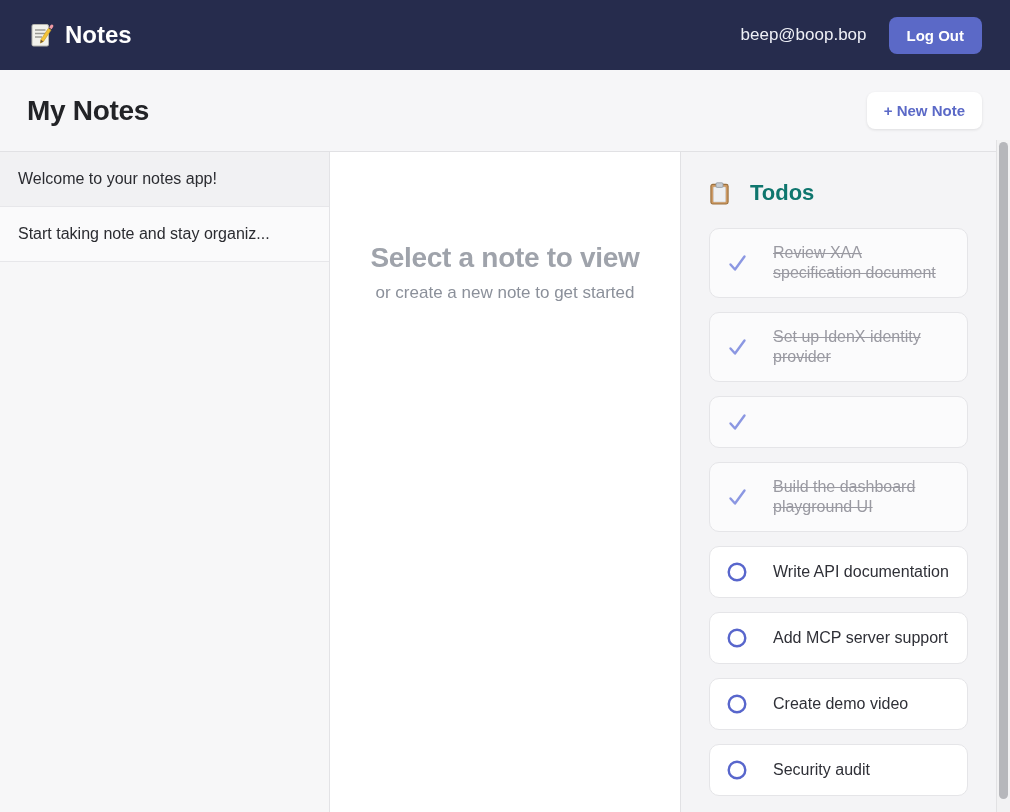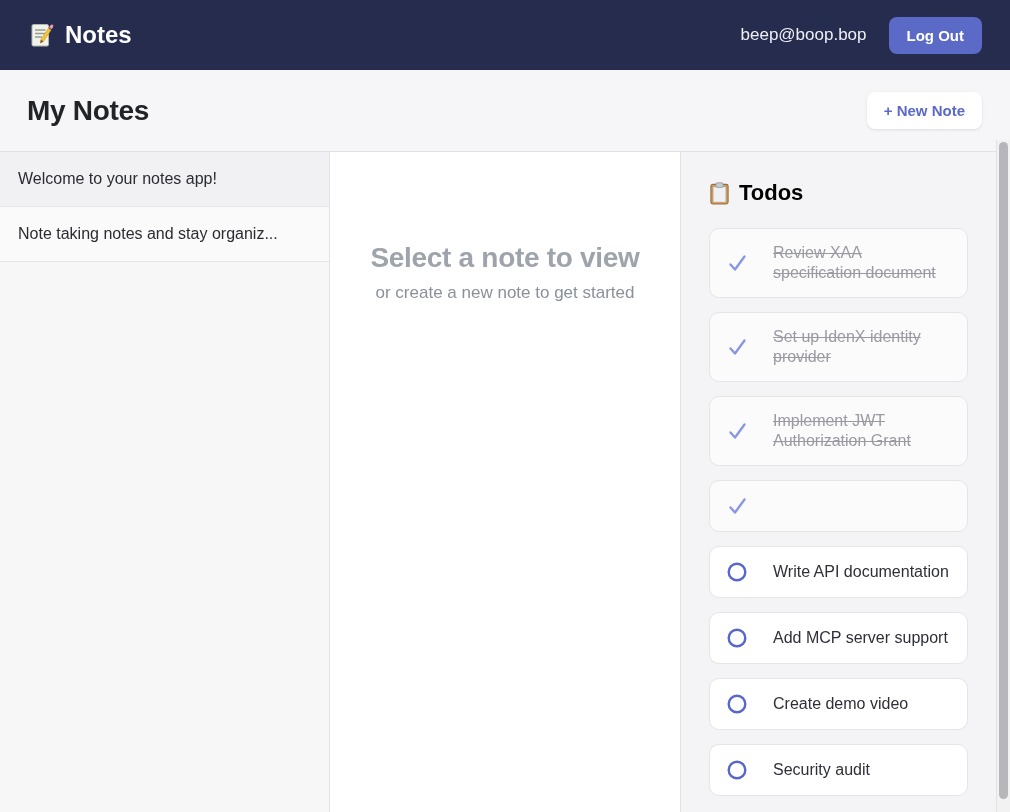--- a/index.html
+++ b/index.html
@@ -82,22 +82,22 @@
   .empty-subtitle { font-size: 17px; color: #8b909a; margin-top: 9px; }
 
   
   .todos-panel {
     width: 330px; flex: 0 0 330px;
     background: #f4f4f6;
     border-left: 1px solid #e1e1e4;
     padding: 28px 42px 0 28px;
   }
   .todos-title {
-    display: flex; align-items: center; gap: 9px;
-    font-size: 22px; font-weight: 700; color: #000000;
+    display: flex; align-items: center; gap: 20px;
+    font-size: 22px; font-weight: 700; color: #0f766e;
     margin: 0 0 22px 0;
   }
   .todo-card {
     background: #ffffff;
     border: 1px solid #e5e5e8;
     border-radius: 10px;
     padding: 14px 16px;
     display: flex; align-items: center; gap: 25px;
     margin-bottom: 14px;
     cursor: pointer;
@@ -147,21 +147,21 @@
 </div>
 
 <div class="content">
 
   <div class="sidebar">
     <div id="note-list">
         <div class="note-item first">
           <span>Welcome to your notes app!</span>
         </div>
         <div class="note-item">
-          <span>Note taking notes and stay organiz...</span>
+          <span>Start taking note and stay organiz...</span>
         </div>
       </div>
   </div>
 
   <div class="main">
     <h2 class="empty-title">Select a note to view</h2>
     <div class="empty-subtitle">or create a new note to get started</div>
   </div>
 
   <div class="todos-panel">
@@ -191,28 +191,28 @@
             </svg>
           </span>
           <span class="todo-text">Set up IdenX identity provider</span>
         </div>
         <div class="todo-card completed">
           <span class="todo-check">
             <svg width="22" height="22" viewBox="0 0 22 22">
               <path d="M4.5 12.5 L9 17.5 L18.5 4.5" fill="none" stroke="#8b97e2" stroke-width="2.4" stroke-linecap="round" stroke-linejoin="round"></path>
             </svg>
           </span>
-          <span class="todo-text">Implement JWT Authorization Grant</span>
-        </div>
-        <div class="todo-card completed">
-          <span class="todo-check">
-            <svg width="22" height="22" viewBox="0 0 22 22">
-              <path d="M4.5 12.5 L9 17.5 L18.5 4.5" fill="none" stroke="#8b97e2" stroke-width="2.4" stroke-linecap="round" stroke-linejoin="round"></path>
-            </svg>
-          </span>
+        </div>
+        <div class="todo-card completed">
+          <span class="todo-check">
+            <svg width="22" height="22" viewBox="0 0 22 22">
+              <path d="M4.5 12.5 L9 17.5 L18.5 4.5" fill="none" stroke="#8b97e2" stroke-width="2.4" stroke-linecap="round" stroke-linejoin="round"></path>
+            </svg>
+          </span>
+          <span class="todo-text">Build the dashboard playground UI</span>
         </div>
         <div class="todo-card">
           <span class="todo-check">
             <svg width="22" height="22" viewBox="0 0 22 22">
               <circle cx="11" cy="11" r="8.3" fill="none" stroke="#5866cc" stroke-width="2.4"></circle>
             </svg>
           </span>
           <span class="todo-text">Write API documentation</span>
         </div>
         <div class="todo-card">

